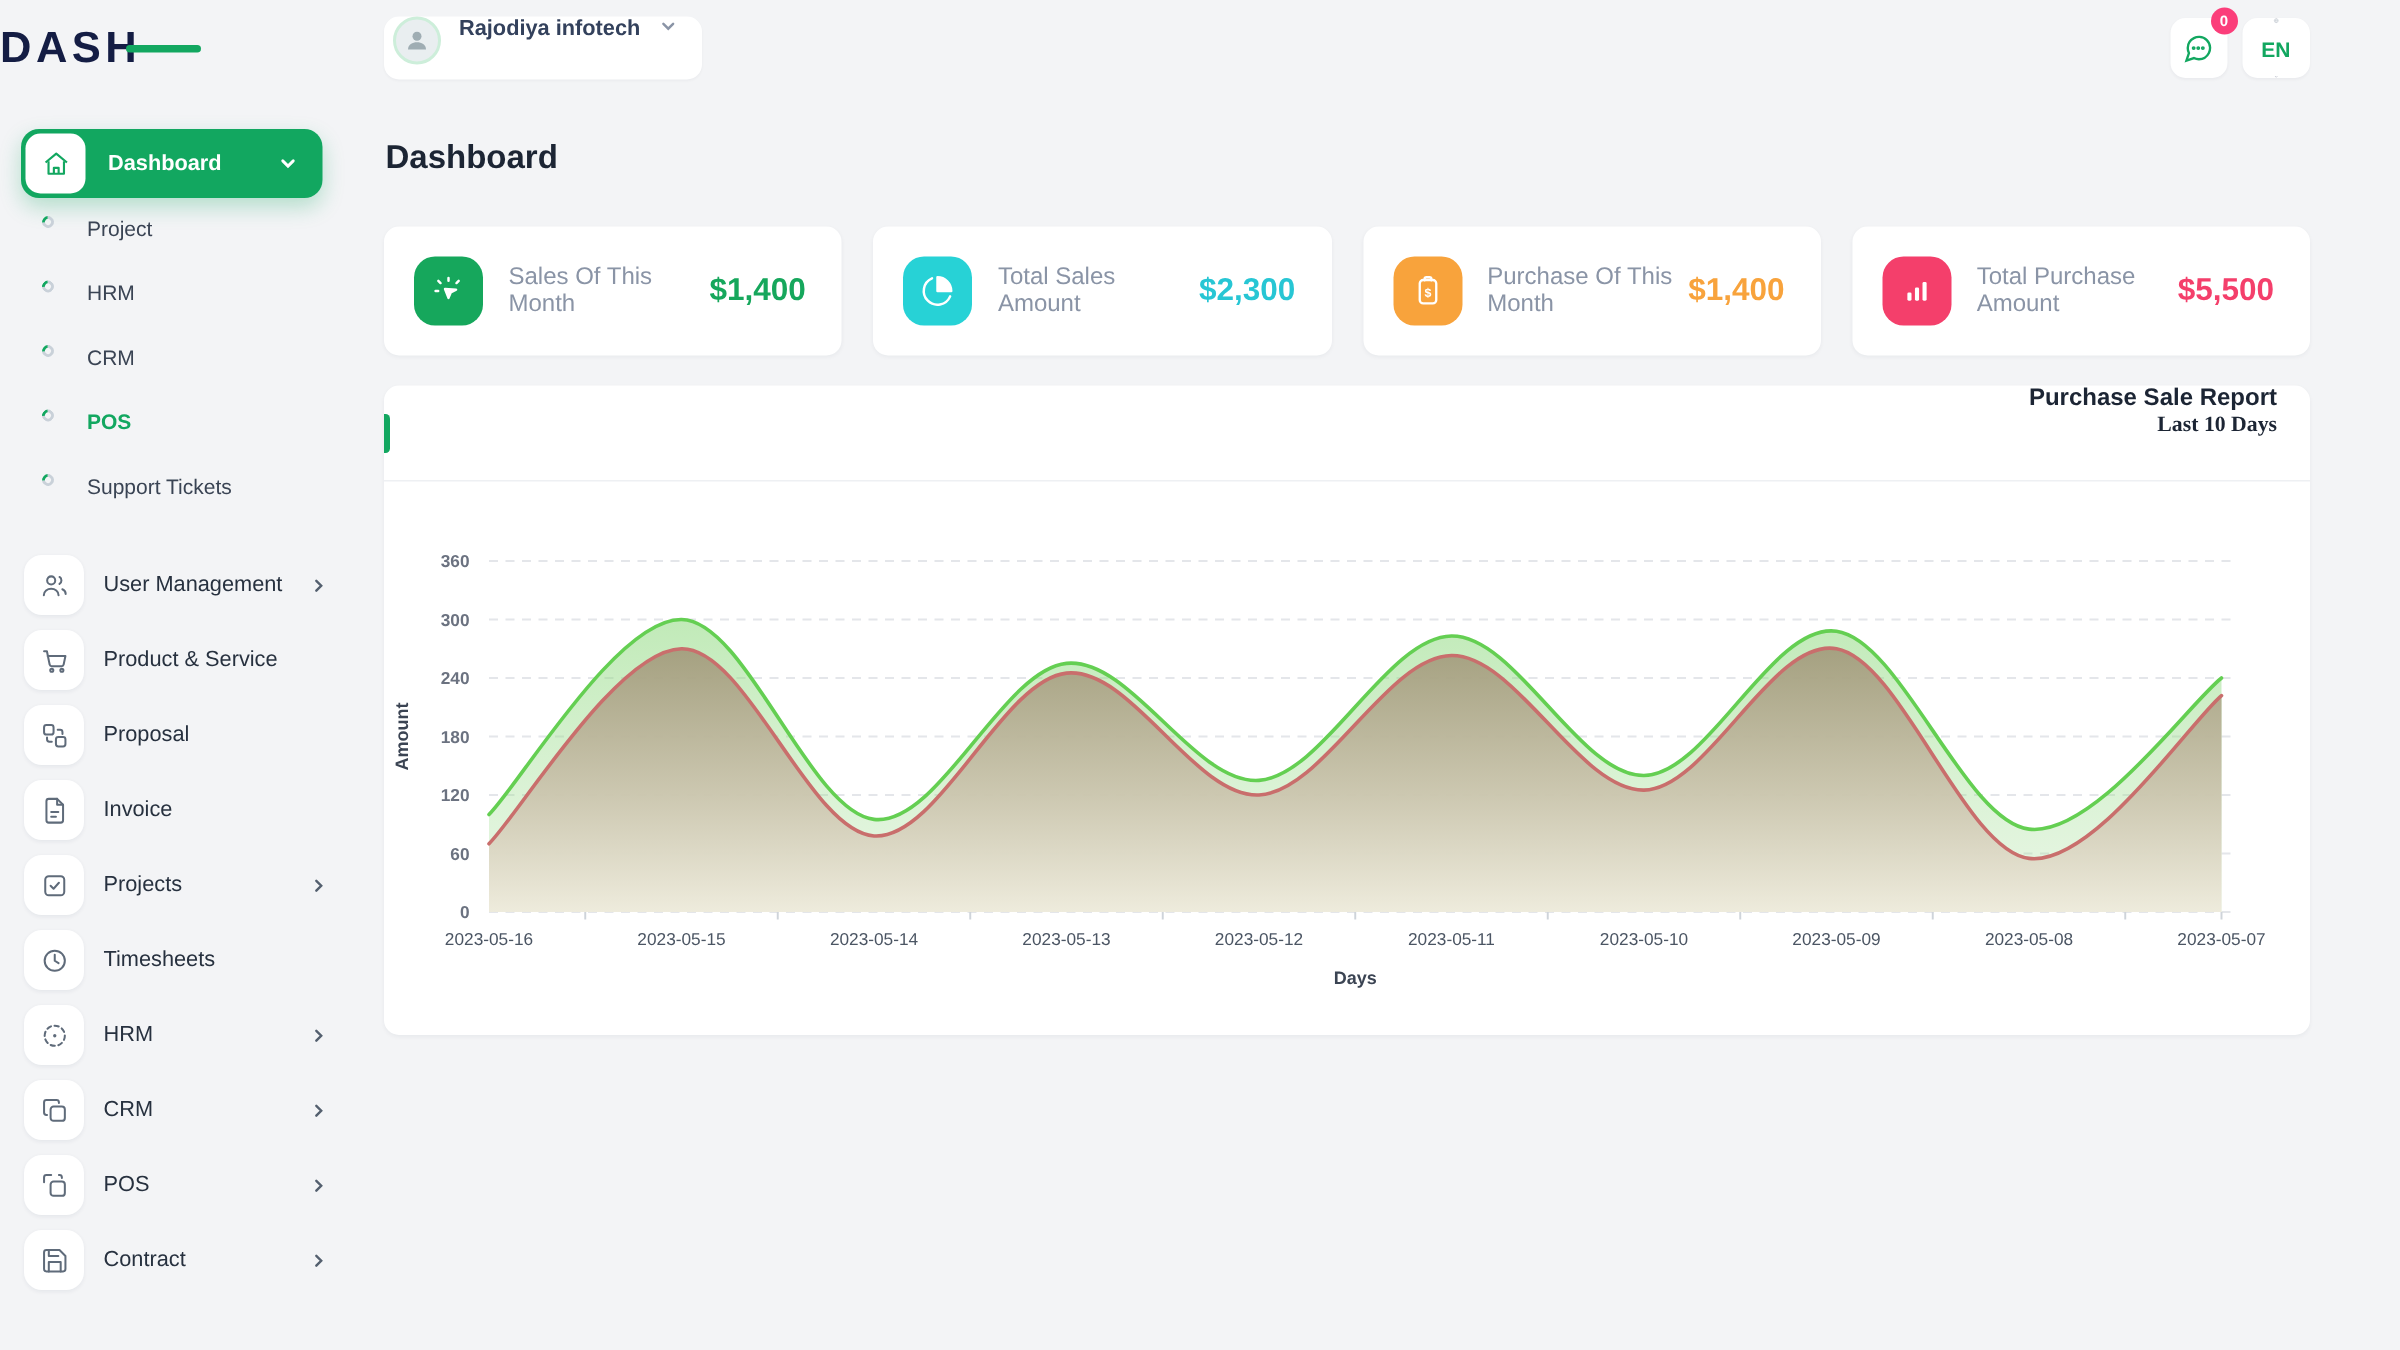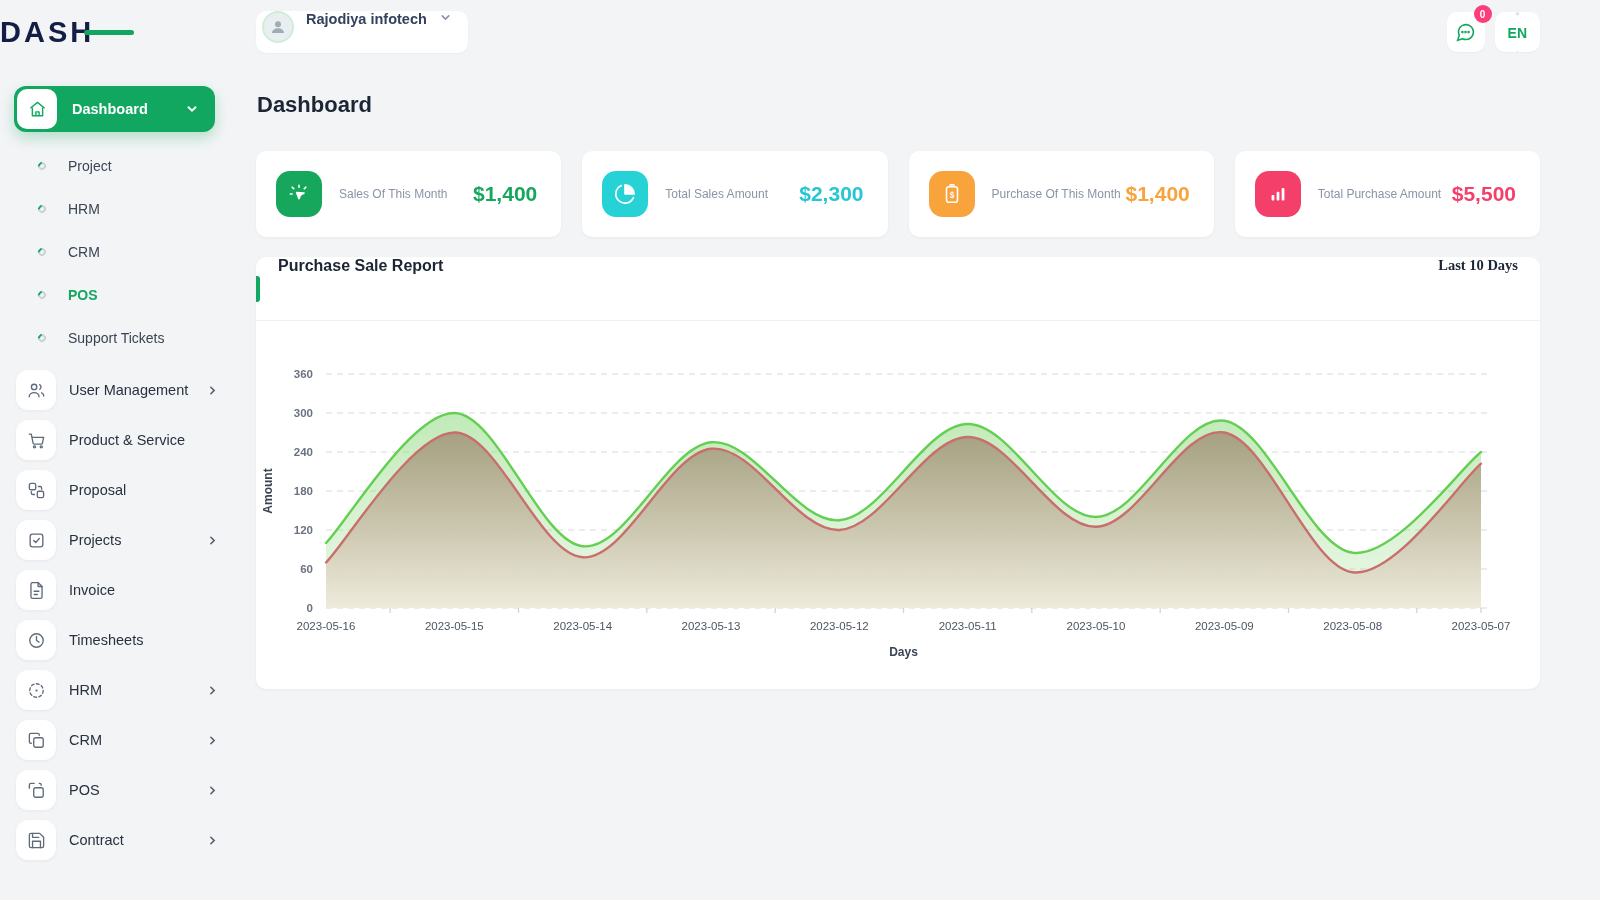--- a/index.html
+++ b/index.html
@@ -28,46 +28,46 @@
   aside { width:235px; flex:0 0 auto; padding-top:22px; }
   main { flex:1; padding:0 60px 0 21px; }
 
   
   .active-item { margin:0 20px 0 14px; height:46px; background:#12a760; border-radius:12px; display:flex; align-items:center; padding:3px; cursor:pointer; box-shadow:0 6px 14px rgba(18,167,96,.28); }
   .active-icon-tile { width:40px; height:40px; background:#fff; border-radius:10px; display:flex; align-items:center; justify-content:center; }
   .active-label { color:#fff; font-weight:700; font-size:14.5px; margin-left:15px; }
   .active-chevron { margin-left:auto; margin-right:13px; display:flex; }
 
   .sub-list { margin:12px 0 6px; }
-  .sub-item { height:43px; display:flex; align-items:center; padding-left:38px; cursor:pointer; }
+  .sub-item { height:43px; display:flex; padding-left:28px; cursor:pointer; }
   .bullet { width:8px; height:8px; border-radius:50%; border:2px solid #c9d1d9; border-left-color:#12a760; transform:rotate(40deg); flex:0 0 auto; }
   .sub-label { margin-left:22px; font-size:14px; color:#3a4454; }
   .sub-item.active .sub-label { color:#12a760; font-weight:700; }
 
   .nav-list { margin-top:6px; }
   .nav-item { height:50px; display:flex; align-items:center; padding:0 16px; cursor:pointer; }
   .nav-icon-tile { width:40px; height:40px; background:#fff; border-radius:12px; display:flex; align-items:center; justify-content:center; box-shadow:0 1px 3px rgba(25,35,60,.06); flex:0 0 auto; }
   .nav-label { margin-left:13px; font-size:14.5px; font-weight:500; color:#27313f; }
   .nav-chevron { margin-left:auto; display:flex; }
 
   
   .page-title { font-size:22px; font-weight:700; color:#1c2534; margin:28px 0 33px 1px; }
 
   .stats-row { display:flex; gap:21px; }
   .stat-card { flex:1; height:86px; background:#fff; border-radius:10px; display:flex; align-items:center; padding:0 24px 0 20px; box-shadow:0 1px 3px rgba(25,35,60,.05); }
   .stat-icon { width:46px; height:46px; border-radius:14px; display:flex; align-items:center; justify-content:center; flex:0 0 auto; }
-  .stat-label { margin-left:17px; font-size:12px; color:#8a94a6; }
+  .stat-label { margin-left:17px; font-size:16px; color:#8a94a6; }
   .stat-value { margin-left:auto; font-size:21px; font-weight:700; }
   .bg-green { background:#16a75c; } .tx-green { color:#16a75c; }
   .bg-cyan  { background:#27d2d6; } .tx-cyan  { color:#27c6d4; }
   .bg-orange{ background:#f8a33c; } .tx-orange{ color:#f8a33c; }
   .bg-pink  { background:#f43f6b; } .tx-pink  { color:#f43f6b; }
 
   .chart-card { margin-top:20px; background:#fff; border-radius:10px; box-shadow:0 1px 3px rgba(25,35,60,.05); padding-bottom:12px; }
-  .chart-head { position:relative; height:64px; display:flex; align-items:flex-start; padding:0 22px; border-bottom:1px solid #eef0f3; }
+  .chart-head { position:relative; height:64px; display:flex; align-items:flex-end; padding:0 22px; border-bottom:1px solid #eef0f3;flex-direction:column; }
   .chart-head::before { content:""; position:absolute; left:0; top:19px; width:4px; height:26px; background:#12a760; border-radius:0 3px 3px 0; }
   .chart-title { font-size:16px; font-weight:700; color:#1c2534; }
   .chart-range { margin-left:auto; font-size:14.5px; font-weight:700; color:#1c2534;font-family:Liberation Serif, serif; }
   svg text { font-family:"Liberation Sans", sans-serif; }
 </style>
 </head>
 <body>
 
 <div class="topbar">
   <div class="logo-wrap">
@@ -195,42 +195,42 @@
               <path d="M14.5 7h2a2 2 0 0 1 2 2v1.5"></path>
               <path d="M9.5 17h-2a2 2 0 0 1-2-2v-1.5"></path>
         </svg>
       </span>
       <span class="nav-label">Proposal</span>
     </div>
 
     <div class="nav-item">
       <span class="nav-icon-tile">
         <svg width="19" height="19" viewBox="0 0 24 24" fill="none" stroke="#5f6b7a" stroke-width="1.7" stroke-linecap="round" stroke-linejoin="round">
-          <rect x="4" y="4" width="16" height="16" rx="3"></rect>
-              <polyline points="8.5 12 11 14.5 15.5 9.5"></polyline>
-        </svg>
-      </span>
-      <span class="nav-label">Projects</span>
-      <span class="nav-chevron">
-        <svg width="13" height="13" viewBox="0 0 16 16" fill="none" stroke="#54606f" stroke-width="2" stroke-linecap="round">
-              <polyline points="6 4 10 8 6 12"></polyline>
-            </svg>
-      </span>
-    </div>
-
-    <div class="nav-item">
-      <span class="nav-icon-tile">
-        <svg width="19" height="19" viewBox="0 0 24 24" fill="none" stroke="#5f6b7a" stroke-width="1.7" stroke-linecap="round" stroke-linejoin="round">
           <path d="M14 2H7a2 2 0 0 0-2 2v16a2 2 0 0 0 2 2h10a2 2 0 0 0 2-2V7z"></path>
               <polyline points="14 2 14 7 19 7"></polyline>
               <line x1="9" y1="13" x2="15" y2="13"></line>
               <line x1="9" y1="17" x2="13" y2="17"></line>
         </svg>
       </span>
       <span class="nav-label">Invoice</span>
+    </div>
+
+    <div class="nav-item">
+      <span class="nav-icon-tile">
+        <svg width="19" height="19" viewBox="0 0 24 24" fill="none" stroke="#5f6b7a" stroke-width="1.7" stroke-linecap="round" stroke-linejoin="round">
+          <rect x="4" y="4" width="16" height="16" rx="3"></rect>
+              <polyline points="8.5 12 11 14.5 15.5 9.5"></polyline>
+        </svg>
+      </span>
+      <span class="nav-label">Projects</span>
+      <span class="nav-chevron">
+        <svg width="13" height="13" viewBox="0 0 16 16" fill="none" stroke="#54606f" stroke-width="2" stroke-linecap="round">
+              <polyline points="6 4 10 8 6 12"></polyline>
+            </svg>
+      </span>
     </div>
 
     <div class="nav-item">
       <span class="nav-icon-tile">
         <svg width="19" height="19" viewBox="0 0 24 24" fill="none" stroke="#5f6b7a" stroke-width="1.7" stroke-linecap="round">
           <circle cx="12" cy="12" r="8.5"></circle>
               <polyline points="12 7 12 12 15.2 14"></polyline>
         </svg>
       </span>
       <span class="nav-label">Timesheets</span>

